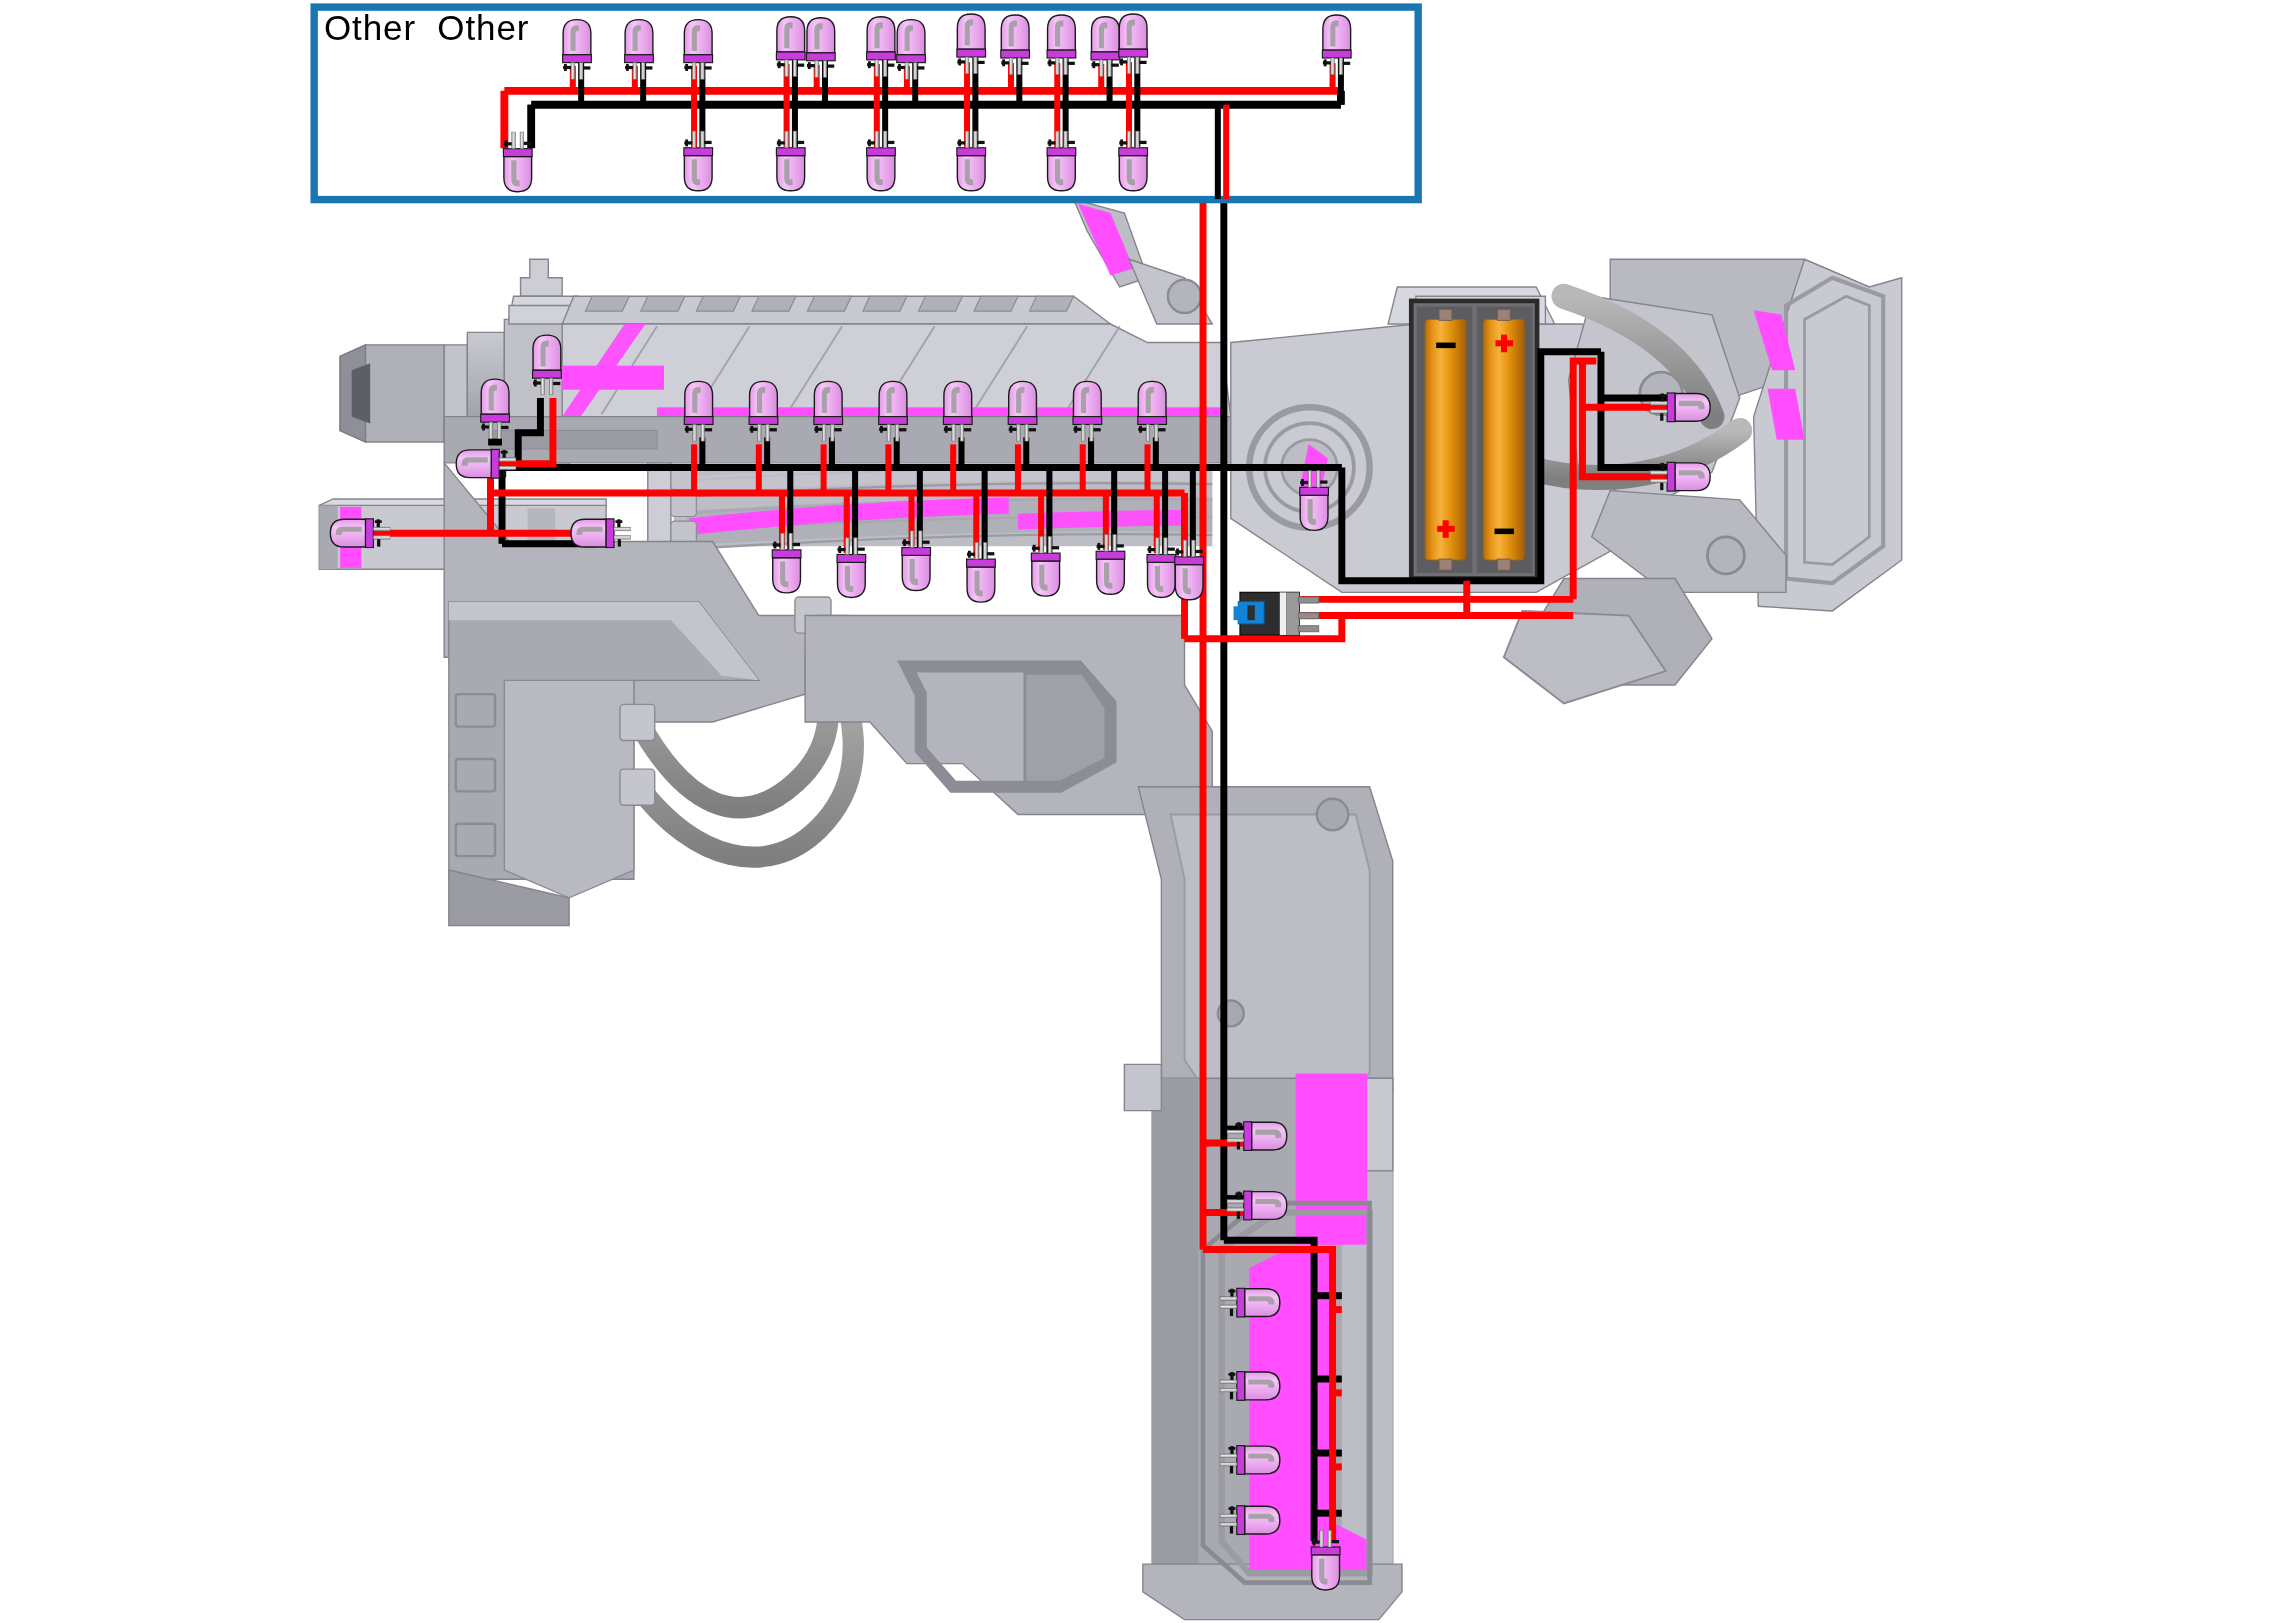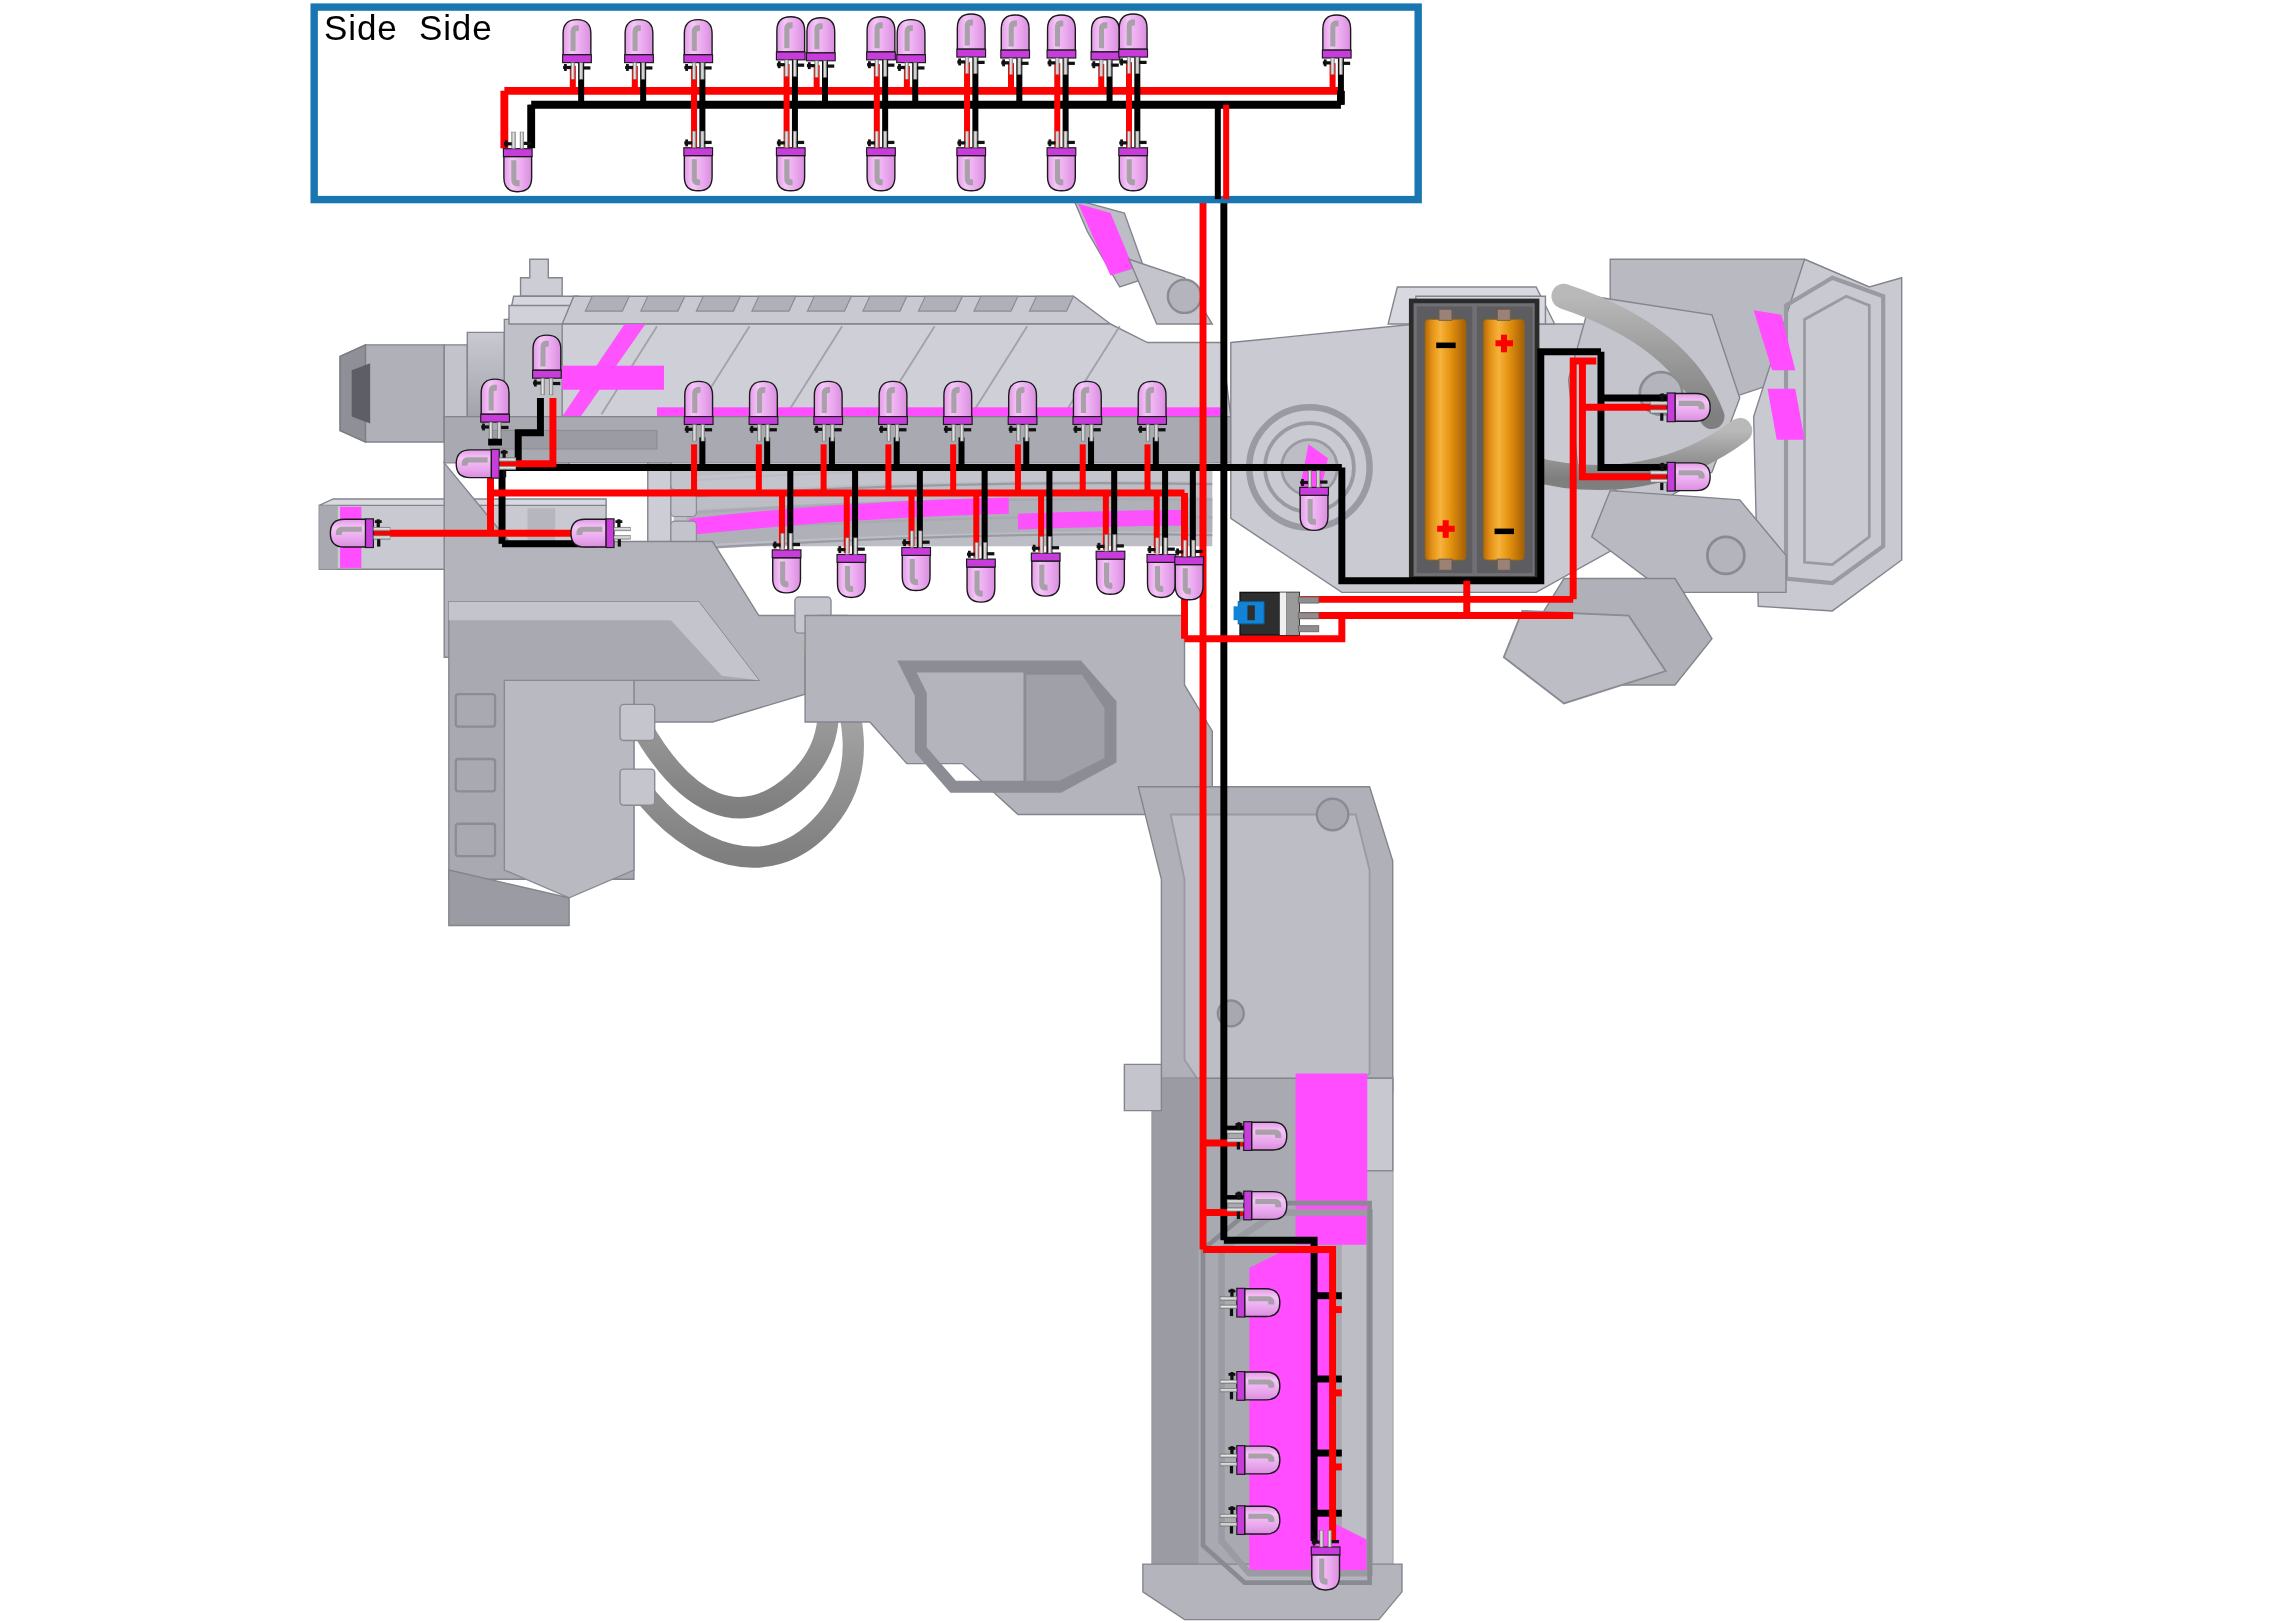--- a/index.html
+++ b/index.html
@@ -577,16 +577,16 @@
         <use href="#ledDown" x="1509" y="336"></use>
         <use href="#ledDown" x="1709" y="336"></use>
         <use href="#ledDown" x="1904" y="336"></use>
         <use href="#ledDown" x="2099" y="336"></use>
         <use href="#ledDown" x="2294" y="336"></use>
         <use href="#ledDown" x="2449" y="336"></use>
       </g>
     </g>
   </svg>
 
-  <div class="othersideLabel" style="left:324px; top:10.2px; font-size:35px; line-height:1.0;">Side  Side</div>
+  <div class="othersideLabel" style="left:324px; top:10.2px; font-size:35px; line-height:1.0;">Other  Other</div>
 
 </div>
 
 
 </body></html>

